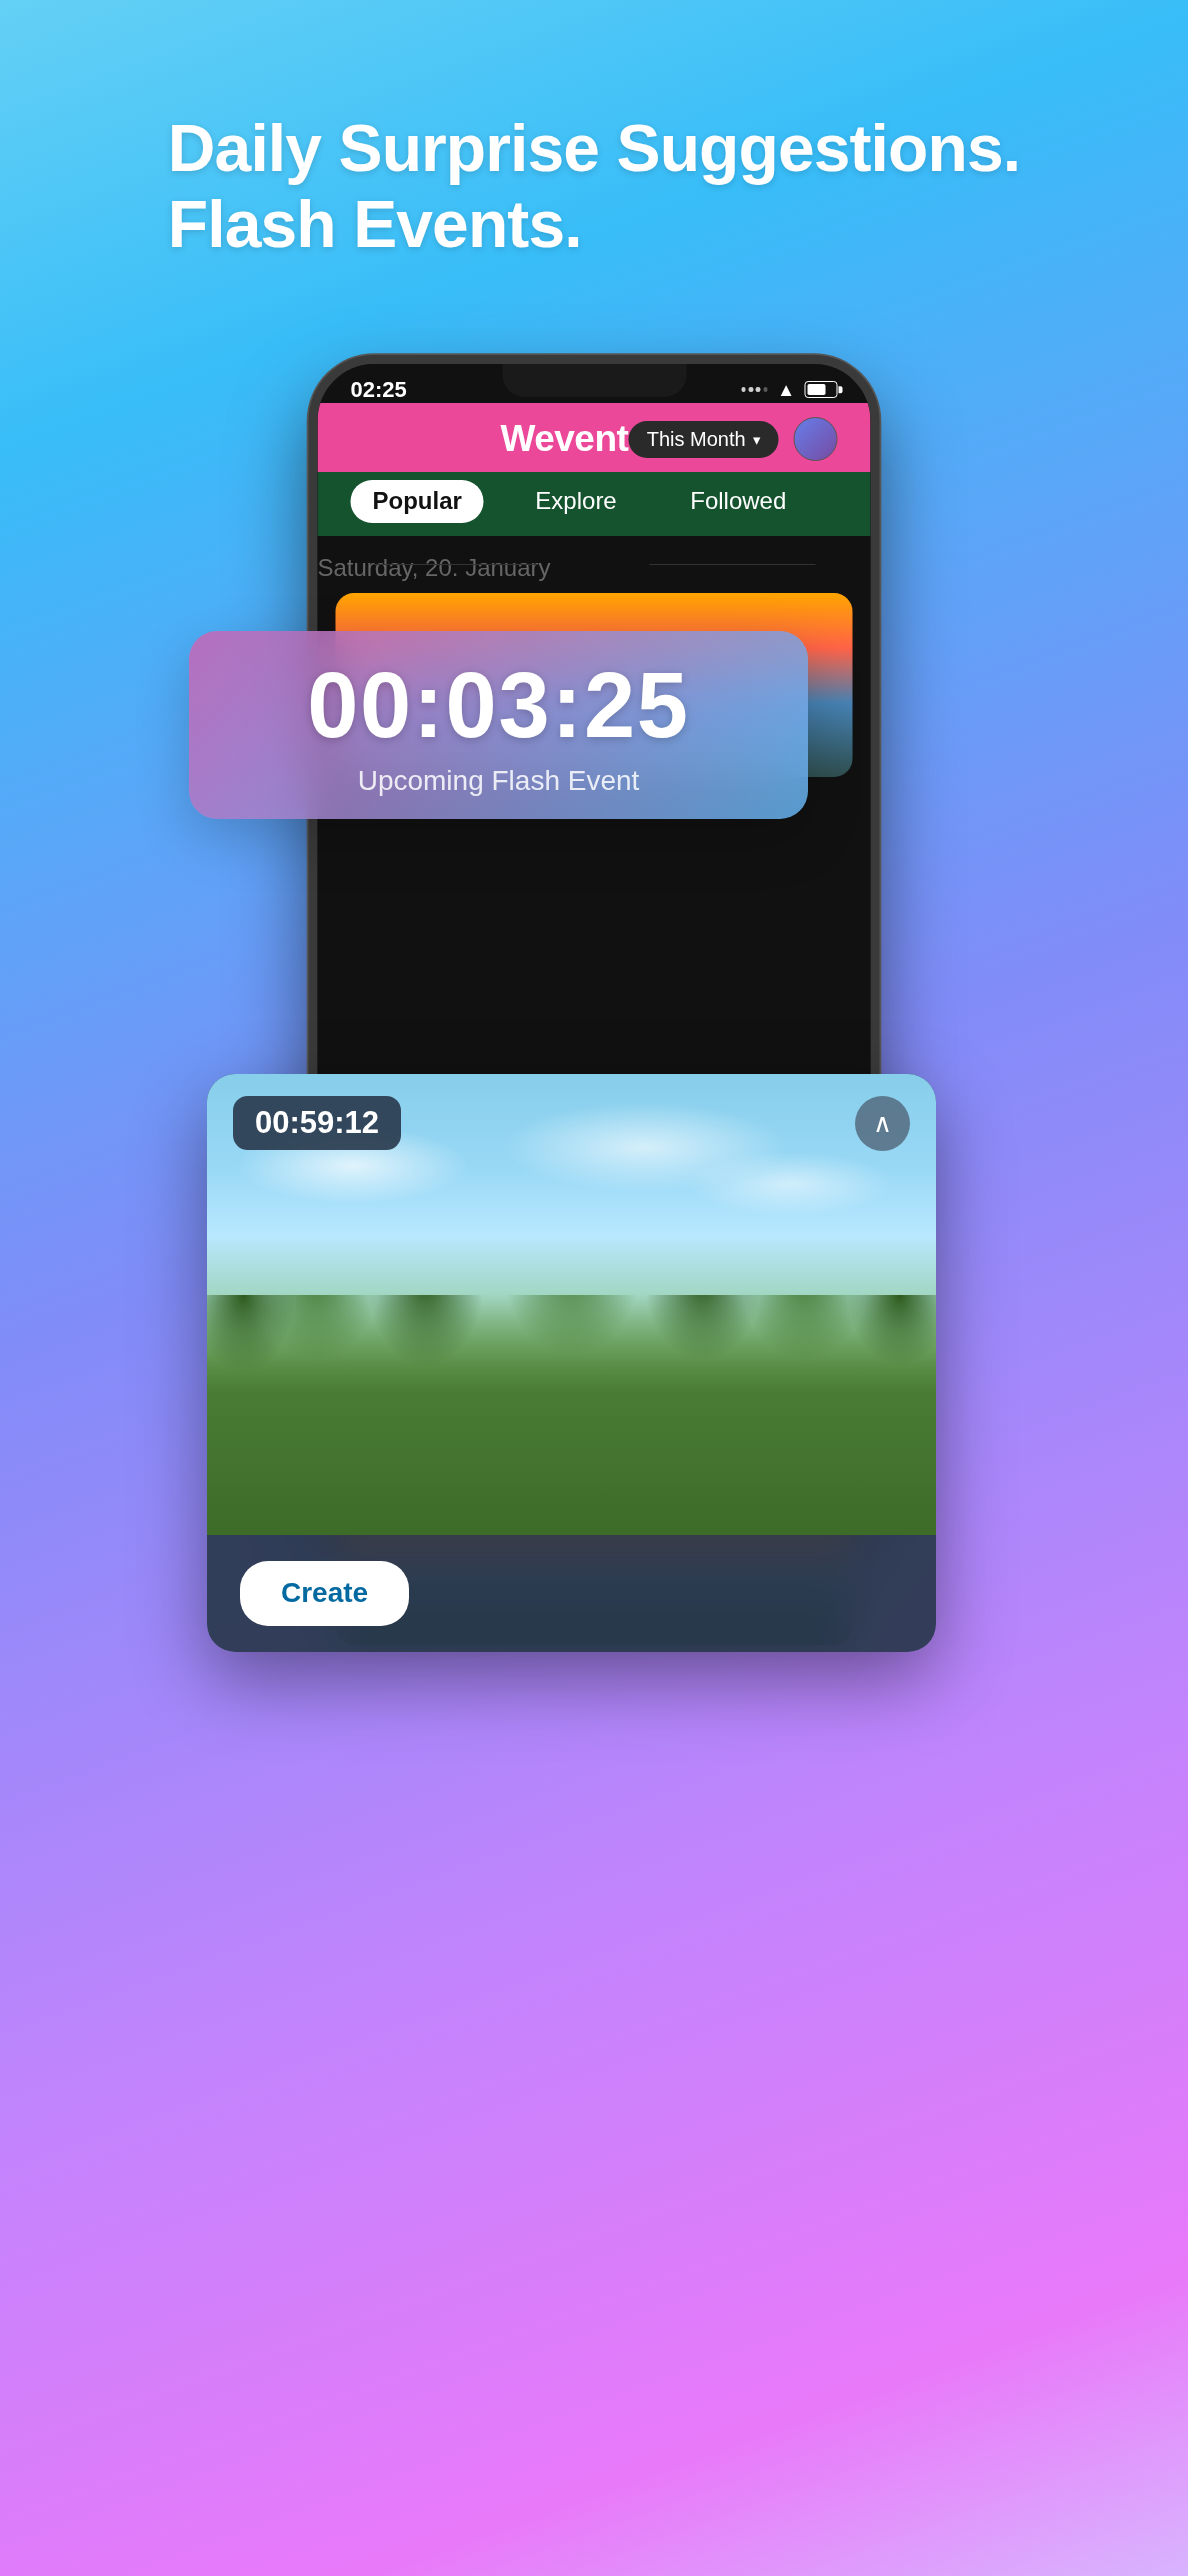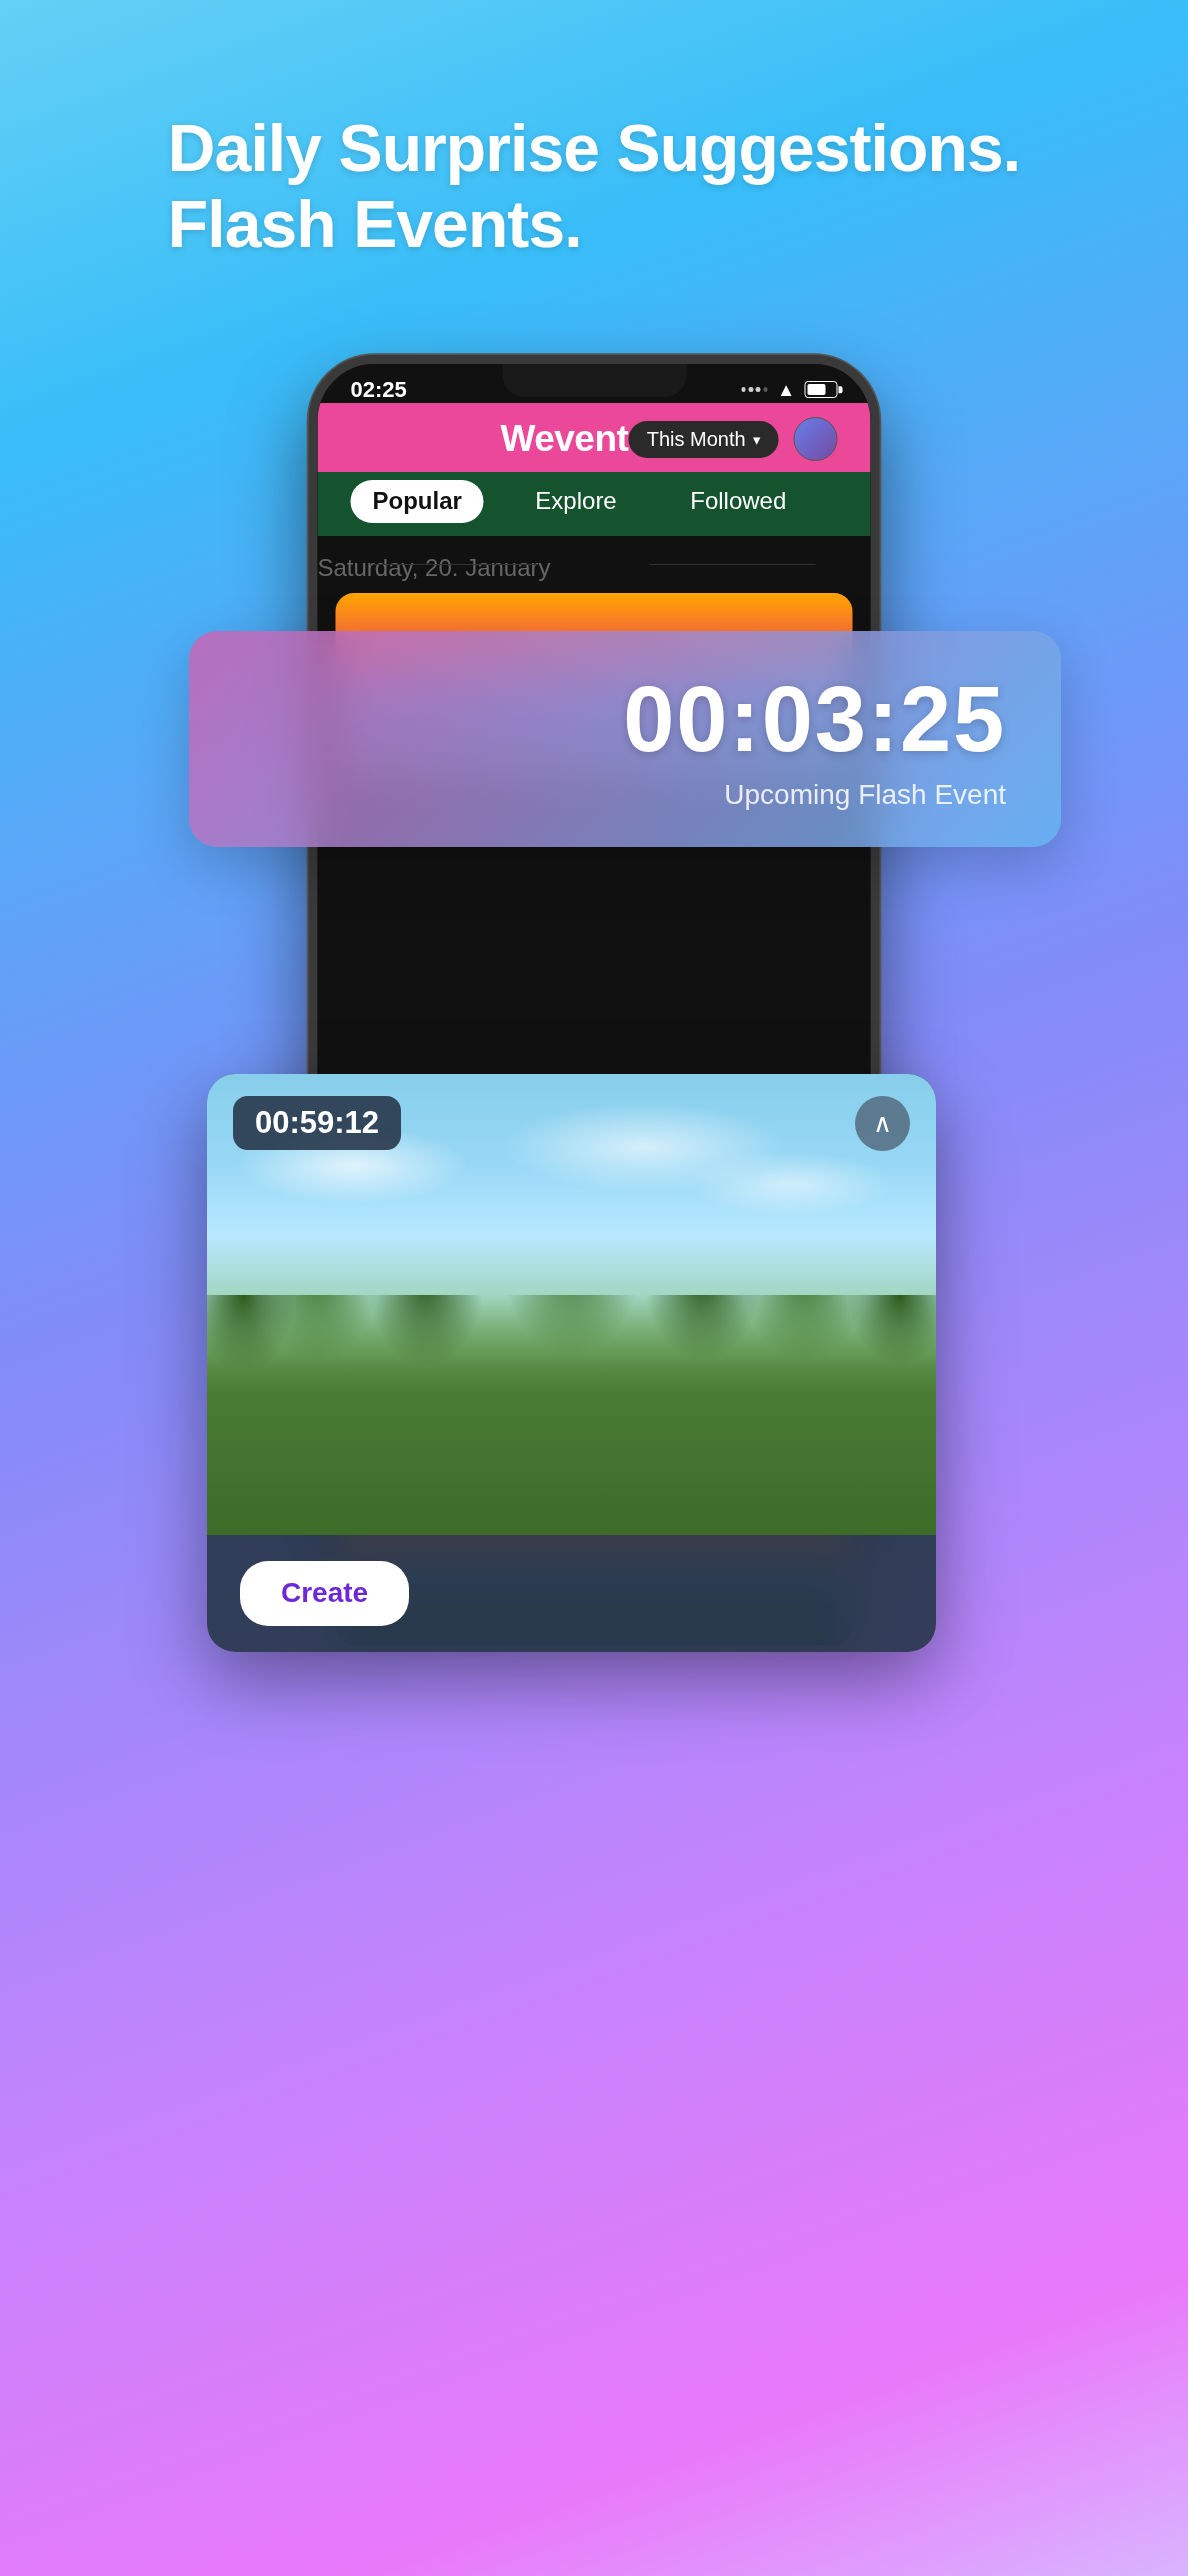--- a/index.html
+++ b/index.html
@@ -203,26 +203,26 @@
       background: white;
       color: #111;
       font-weight: 700;
     }
 
     
     .flash-banner {
       position: absolute;
       left: -55px;
       top: 276px;
-      width: 872px;
+      width: 619px;
       background: linear-gradient(135deg, rgba(200,100,180,0.85) 0%, rgba(100,180,240,0.85) 100%);
       backdrop-filter: blur(18.4px);
       border-radius: 28px;
-      padding: 36px 55px;
-      text-align: right;
+      padding: 22px 55px;
+      text-align: center;
       z-index: 10;
       box-shadow: 0 18.4px 55px rgba(0,0,0,0.2);
     }
 
     .flash-timer {
       font-size: 92px;
       font-weight: 900;
       color: white;
       letter-spacing: 1.8px;
       text-shadow: 0 1.8px 9.2px rgba(0,0,0,0.2);
@@ -405,21 +405,21 @@
 
     .flash-event-name {
       color: white;
       font-size: 35px;
       font-weight: 700;
       letter-spacing: -0.5px;
     }
 
     .create-btn {
       background: white;
-      color: #6d28d9;
+      color: #0369a1;
       border: none;
       border-radius: 28px;
       padding: 16.6px 41px;
       font-size: 28px;
       font-weight: 700;
       cursor: pointer;
       white-space: nowrap;
     }
 
     

